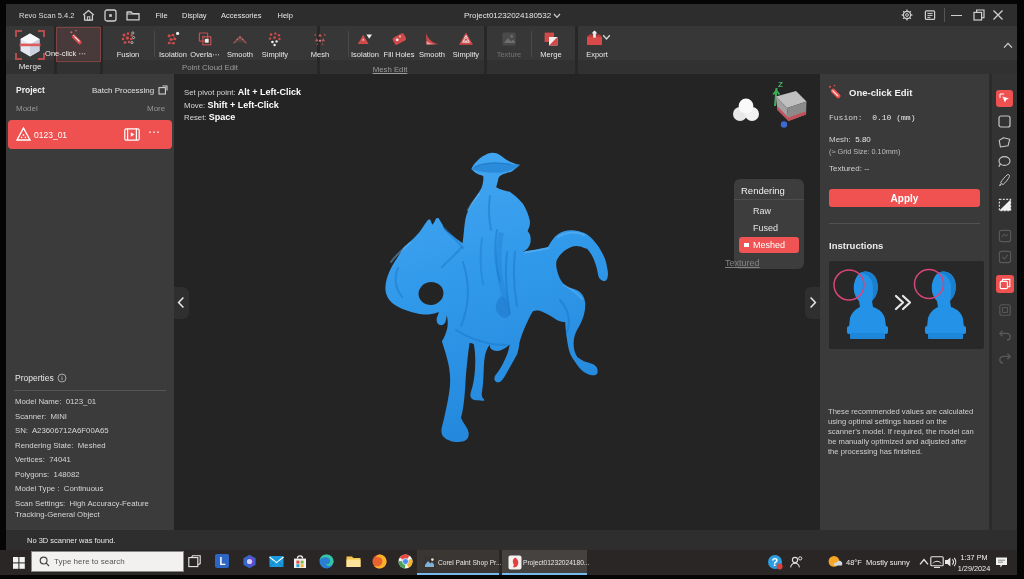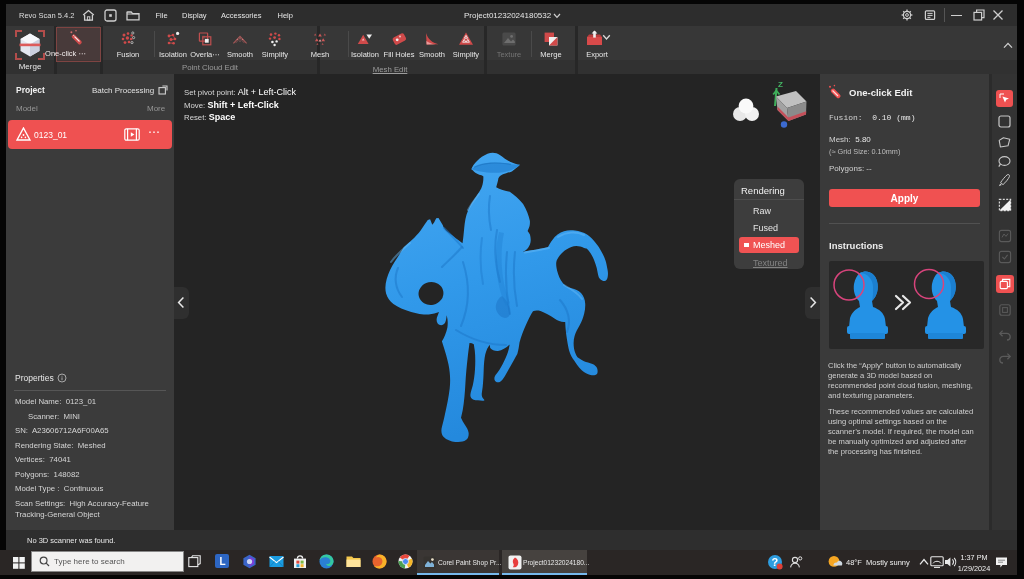--- a/index.html
+++ b/index.html
@@ -286,30 +286,30 @@
 </svg>
 <div class="tx" style="left:148px;top:125px;font-size:12px;color:#fff;letter-spacing:1px;">⋯</div>
 
 <div class="tx" style="left:15px;top:372.5px;font-size:8.5px;color:#e8e8e8;">Properties</div>
 <svg class="ab" style="left:57px;top:372.5px" width="10" height="10" viewBox="0 0 10 10">
  <circle cx="5" cy="5" r="4" fill="none" stroke="#a8a8a8" stroke-width="1"></circle>
  <path d="M5 4.4 V7.2 M5 2.8 V3.6" stroke="#a8a8a8" stroke-width="1"></path>
 </svg>
 <div class="ab" style="left:14px;top:390px;width:152px;height:1px;background:#565656;"></div>
 <div class="tx" style="left:15px;top:397px;font-size:7.8px;color:#d6d6d6;">Model Name:&nbsp; 0123_01</div>
-<div class="tx" style="left:15px;top:411.5px;font-size:7.8px;color:#d6d6d6;margin-left:13px;">Scanner:&nbsp; MINI</div>
+<div class="tx" style="left:15px;top:411.5px;font-size:7.8px;color:#d6d6d6;">Scanner:&nbsp; MINI</div>
 <div class="tx" style="left:15px;top:426px;font-size:7.8px;color:#d6d6d6;">SN:&nbsp; A23606712A6F00A65</div>
 <div class="tx" style="left:15px;top:440.5px;font-size:7.8px;color:#d6d6d6;">Rendering State:&nbsp; Meshed</div>
 <div class="tx" style="left:15px;top:455px;font-size:7.8px;color:#d6d6d6;">Vertices:&nbsp; 74041</div>
 <div class="tx" style="left:15px;top:469.5px;font-size:7.8px;color:#d6d6d6;">Polygons:&nbsp; 148082</div>
 <div class="tx" style="left:15px;top:484px;font-size:7.8px;color:#d6d6d6;">Model Type :&nbsp; Continuous</div>
 <div class="tx" style="left:15px;top:498.5px;font-size:7.8px;color:#d6d6d6;">Scan Settings:&nbsp; High Accuracy-Feature</div>
 <div class="tx" style="left:15px;top:509.5px;font-size:7.8px;color:#d6d6d6;">Tracking-General Object</div>
 
-<div class="tx" style="left:184px;top:87px;font-size:7.8px;color:#d8d8d8;">Set pivot point: <span style="font-size:9px;color:#fff;font-weight:normal;">Alt + Left-Click</span></div>
+<div class="tx" style="left:184px;top:87px;font-size:7.8px;color:#d8d8d8;">Set pivot point: <span style="font-size:9px;color:#fff;font-weight:bold;">Alt + Left-Click</span></div>
 <div class="tx" style="left:184px;top:99.5px;font-size:7.8px;color:#d8d8d8;">Move: <span style="font-size:9px;color:#fff;font-weight:bold;">Shift + Left-Click</span></div>
 <div class="tx" style="left:184px;top:112px;font-size:7.8px;color:#d8d8d8;">Reset: <span style="font-size:9px;color:#fff;font-weight:bold;">Space</span></div>
 
 <svg class="ab" style="left:174px;top:74px" width="646" height="456" viewBox="174 74 646 456">
  <defs>
   <linearGradient id="hg" x1="0" y1="0" x2="0.25" y2="1">
    <stop offset="0" stop-color="#46a8f2"></stop>
    <stop offset="0.5" stop-color="#3199ea"></stop>
    <stop offset="1" stop-color="#2489dd"></stop>
   </linearGradient>
@@ -369,33 +369,33 @@
 </svg>
 
 <div class="ab" style="left:734px;top:179px;width:70px;height:90px;background:#3d3d3d;border-radius:6px;"></div>
 <div class="tx" style="left:741px;top:184.5px;font-size:9.5px;color:#f0f0f0;">Rendering</div>
 <div class="ab" style="left:734px;top:199px;width:70px;height:1px;background:#4e4e4e;"></div>
 <div class="tx" style="left:753px;top:206px;font-size:9px;color:#e4e4e4;">Raw</div>
 <div class="tx" style="left:753px;top:223px;font-size:9px;color:#e4e4e4;">Fused</div>
 <div class="ab" style="left:739px;top:237px;width:60px;height:15.5px;background:#f05353;border-radius:3px;"></div>
 <div class="ab" style="left:744px;top:242.5px;width:4.5px;height:4.5px;background:#fff;"></div>
 <div class="tx" style="left:753px;top:239.5px;font-size:9px;color:#fff;">Meshed</div>
-<div class="tx" style="left:753px;top:258px;font-size:9px;color:#828282;text-decoration:underline;">Textured</div>
+<div class="tx" style="left:725px;top:258px;font-size:9px;color:#828282;text-decoration:underline;">Textured</div>
 
 <svg class="ab" style="left:827px;top:84px" width="17" height="17" viewBox="0 0 17 17">
  <rect x="6" y="4" width="4.4" height="11.5" rx="1.8" transform="rotate(-45 8 9)" fill="#ef5151"></rect>
  <path d="M5.5 6.5 L11 12" stroke="#ffd9d9" stroke-width="1.2"></path>
  <circle cx="3" cy="2.8" r="1" fill="#ef5151"></circle>
       <circle cx="7.4" cy="1.6" r="0.8" fill="#ef5151"></circle>
 </svg>
 <div class="tx" style="left:849px;top:87px;font-size:9.5px;font-weight:bold;color:#f2f2f2;">One-click Edit</div>
 <div class="tx" style="left:829px;top:113px;font-size:8px;color:#d2d2d2;font-family:Liberation Mono, monospace;">Fusion:&nbsp; <span style="color:#e8e8e8">0.10 (mm)</span></div>
 <div class="tx" style="left:829px;top:134.5px;font-size:8px;color:#d2d2d2;">Mesh:&nbsp; <span style="color:#e8e8e8">5.80</span></div>
 <div class="tx" style="left:829px;top:146.5px;font-size:7.3px;color:#bdbdbd;">(≈ Grid Size: 0.10mm)</div>
-<div class="tx" style="left:829px;top:163.5px;font-size:8px;color:#d2d2d2;">Polygons: --</div>
+<div class="tx" style="left:829px;top:163.5px;font-size:8px;color:#d2d2d2;">Textured: --</div>
 <div class="ab" style="left:829px;top:189px;width:151px;height:18px;background:#f05151;border-radius:3px;"></div>
 <div class="tx" style="left:829px;top:192.5px;width:151px;text-align:center;font-size:10px;font-weight:bold;color:#fff;">Apply</div>
 <div class="ab" style="left:829px;top:223px;width:151px;height:1px;background:#515151;"></div>
 <div class="tx" style="left:829px;top:240px;font-size:9.5px;font-weight:bold;color:#ececec;">Instructions</div>
 
 <div class="ab" style="left:829px;top:261px;width:155px;height:88px;background:#282828;border-radius:2px;"></div>
 <svg class="ab" style="left:829px;top:261px" width="155" height="88" viewBox="0 0 155 88">
 
  <g>
   <path d="M31 12 C38 8 46 12 48 20 C50 28 48 35 43 40 L44 46 C50 48 55 52 56 58 L57 66 L20 66 L21 57 C23 51 27 48 31 46 L30 40 C26 36 24 30 25 23 C26 18 28 14 31 12 Z" fill="#2492e6"></path>
@@ -408,21 +408,20 @@
 
  <g transform="translate(78,0)">
   <path d="M31 12 C38 8 46 12 48 20 C50 28 48 35 43 40 L44 46 C50 48 55 52 56 58 L57 66 L20 66 L21 57 C23 51 27 48 31 46 L30 40 C26 36 24 30 25 23 C26 18 28 14 31 12 Z" fill="#2492e6"></path>
   <path d="M43 40 C48 35 50 28 48 20 C46 12 38 8 31 12 C38 12 44 18 44 26 C44 32 44 36 43 40 Z" fill="#1b7fd0"></path>
   <rect x="18" y="65" width="41" height="8" rx="2" fill="#2492e6"></rect>
   <rect x="21" y="72" width="35" height="6" rx="1" fill="#1e86d8"></rect>
   <circle cx="22" cy="23" r="14.5" fill="none" stroke="#d8447c" stroke-width="1.5"></circle>
  </g>
 </svg>
 
-<div class="ab" style="left:828px;top:360.5px;font-size:7.6px;line-height:10px;color:#d0d0d0;white-space:nowrap;">Click the “Apply” button to automatically<br>generate a 3D model based on<br>recommended point cloud fusion, meshing,<br>and texturing parameters.</div>
 <div class="ab" style="left:828px;top:407px;font-size:7.6px;line-height:10px;color:#d0d0d0;white-space:nowrap;">These recommended values are calculated<br>using optimal settings based on the<br>scanner’s model. If required, the model can<br>be manually optimized and adjusted after<br>the processing has finished.</div>
 
 <div class="ab" style="left:996px;top:90px;width:17px;height:17px;background:#ef5151;border-radius:3px;"></div>
 <svg class="ab" style="left:999px;top:93px" width="11" height="11" viewBox="0 0 11 11">
  <path d="M1 1 H5 M1 1 V5" stroke="#fff" stroke-width="1"></path>
  <path d="M3.4 3.4 L6 9.6 L7.2 6.8 L10 5.6 Z" fill="#fff"></path>
 </svg>
 
 <svg class="ab" style="left:997px;top:114px" width="15" height="15" viewBox="0 0 15 15">
  <rect x="2" y="2" width="11" height="11" rx="2" fill="none" stroke="#c8c8c8" stroke-width="1.2"></rect>

